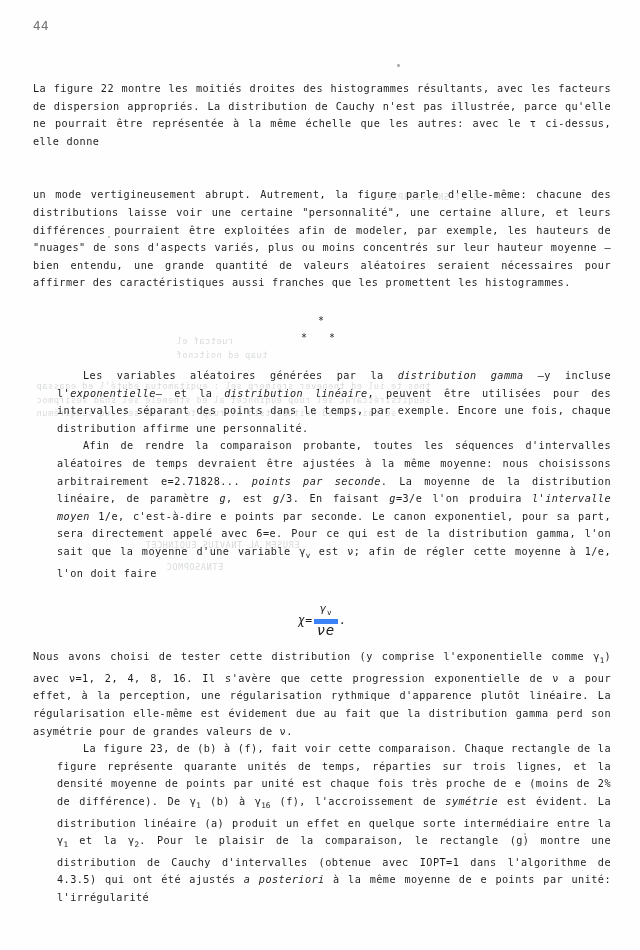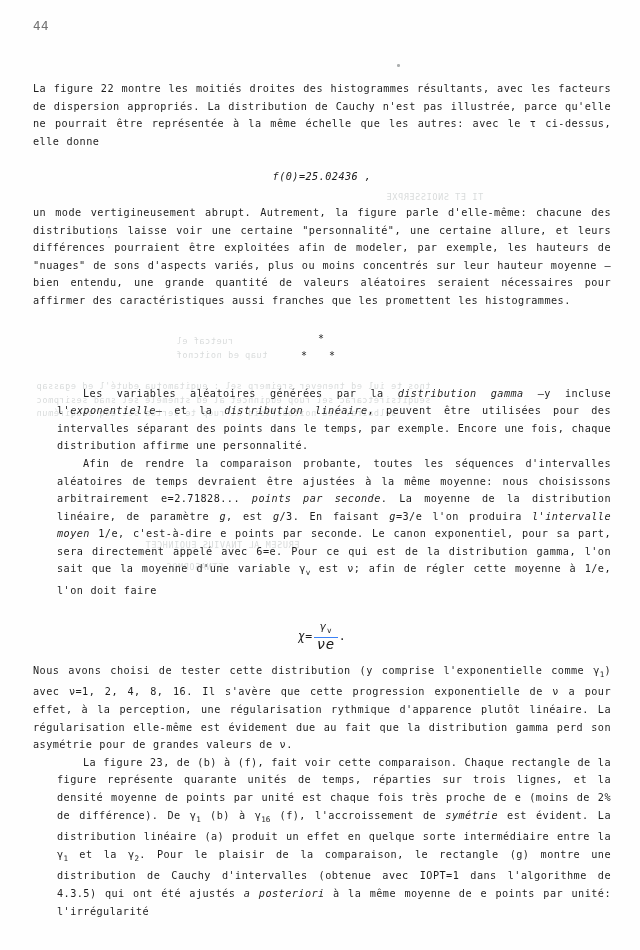--- a/index.html
+++ b/index.html
@@ -81,21 +81,21 @@
   .frac {
     display: inline-block;
     vertical-align: middle;
     text-align: center;
     margin: 0 1px;
     position: relative;
     top: -1px;
   }
   .frac .num {
     display: block;
-    border-bottom: 1px solid #3b82f6;
+    border-bottom: 5px solid #3b82f6;
     padding: 0 3px 0px 3px;
     font-size: 10.5px;
     line-height: 13px;
   }
   .frac .den {
     display: block;
     padding: 0px 3px 0 3px;
     font-size: 14px;
     line-height: 13px;
   }
@@ -158,21 +158,20 @@
 
   <div class="page-number">44</div>
 
   <div class="content">
 
     <p class="para">La figure 22 montre les moitiés droites des histogrammes résultants, avec les facteurs de dispersion appropriés. La distribution de Cauchy n'est pas illustrée, parce qu'elle ne pourrait être représentée à la même échelle que les autres: avec le τ ci-dessus, elle donne</p>
 
     <div class="gap-m"></div>
 
     <div class="formula-block">
-      <span class="formula-line"><span class="it">f(0)=25.02436 ,</span></span>
     </div>
 
     <div class="gap-m"></div>
 
     <p class="para">un mode vertigineusement abrupt. Autrement, la figure parle d'elle-même: chacune des distributions laisse voir une certaine "personnalité", une certaine allure, et leurs différences pourraient être exploitées afin de modeler, par exemple, les hauteurs de "nuages" de sons d'aspects variés, plus ou moins concentrés sur leur hauteur moyenne —bien entendu, une grande quantité de valeurs aléatoires seraient nécessaires pour affirmer des caractéristiques aussi franches que les promettent les histogrammes.</p>
 
     <div class="gap-l"></div>
 
     <div class="ornament">
       <span class="top">*</span>

